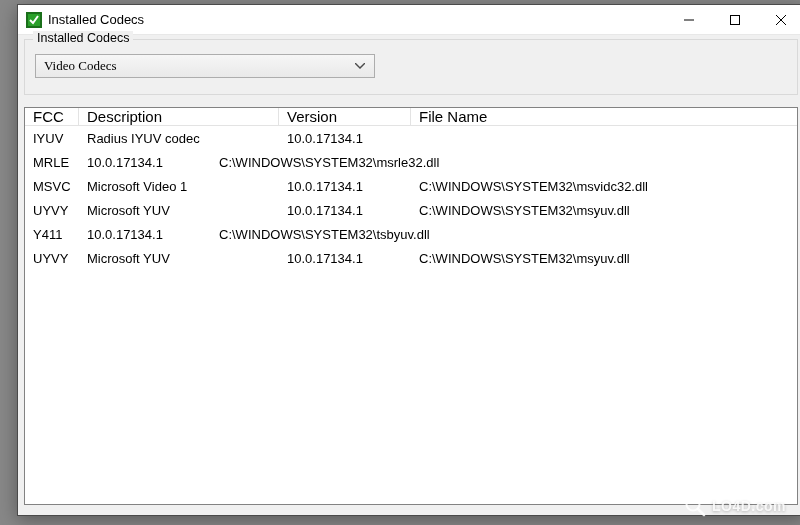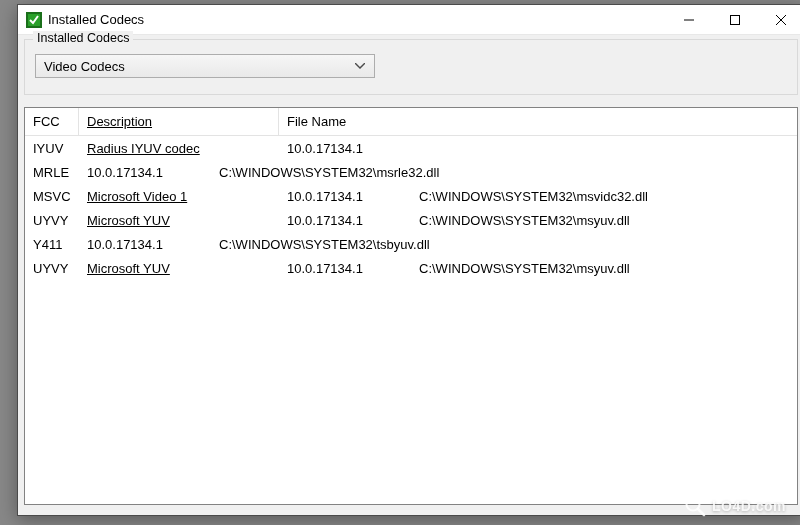--- a/index.html
+++ b/index.html
@@ -70,55 +70,56 @@
   }
   .combo {
     width: 340px; height: 24px;
     border: 1px solid #adadad;
     background: linear-gradient(#f6f6f6,#e9e9e9);
     display: flex; align-items: center;
     padding: 0 6px 0 8px;
     font-size: 13px;
     color: #000;
     position: relative;
+    font-family: Liberation Serif, serif;
   }
   .combo .combo-text { flex:1; }
   .combo .combo-arrow {
     width: 16px; display:flex; justify-content:center;
   }
 
   
   .list-frame {
     margin-top: 12px;
     border: 1px solid #828282;
     background: #fff;
     height: calc(100% - 56px - 16px);
     overflow: hidden;
   }
   .list-header {
     display: flex;
-    height: 28px;
+    height: 18px;
     align-items: center;
-    font-size: 13px;
+    font-size: 15px;
     color: #000;
     user-select: none;
   }
   .col {
     padding: 0 8px;
     height: 100%;
     display: flex; align-items: center;
     border-right: 1px solid #e3e3e3;
     white-space: nowrap;
   }
   .list-header .col {
     border-bottom: 1px solid #e3e3e3;
     background: #fff;
   }
   .col-fcc    { width: 54px; }
-  .col-desc   { width: 200px; text-decoration: underline; }
+  .col-desc   { width: 200px; }
   .col-ver    { width: 132px; }
   .col-file   { flex: 1; border-right: none; }
 
   .rows { }
   .row {
     display: flex;
     height: 24px;
     align-items: center;
     font-size: 13px;
     color: #000;
@@ -185,20 +186,21 @@
               <path d="M0 0 L5 5 L10 0" fill="none" stroke="#4b4b4b" stroke-width="1.4"></path>
             </svg>
         </span>
       </div>
     </div>
 
     <div class="list-frame">
       <div class="list-header">
         <div class="col col-fcc">FCC</div>
         <div class="col col-desc">Description</div>
+        <div class="col col-ver">Version</div>
         <div class="col col-file">File Name</div>
       </div>
       <div class="rows" id="rows-container">
           <div class="row">
             <div class="col col-fcc">IYUV</div>
             <div class="col col-desc">Radius IYUV codec</div>
             <div class="col col-ver">10.0.17134.1</div>
           </div>
           <div class="row">
             <div class="col col-fcc">MRLE</div>

